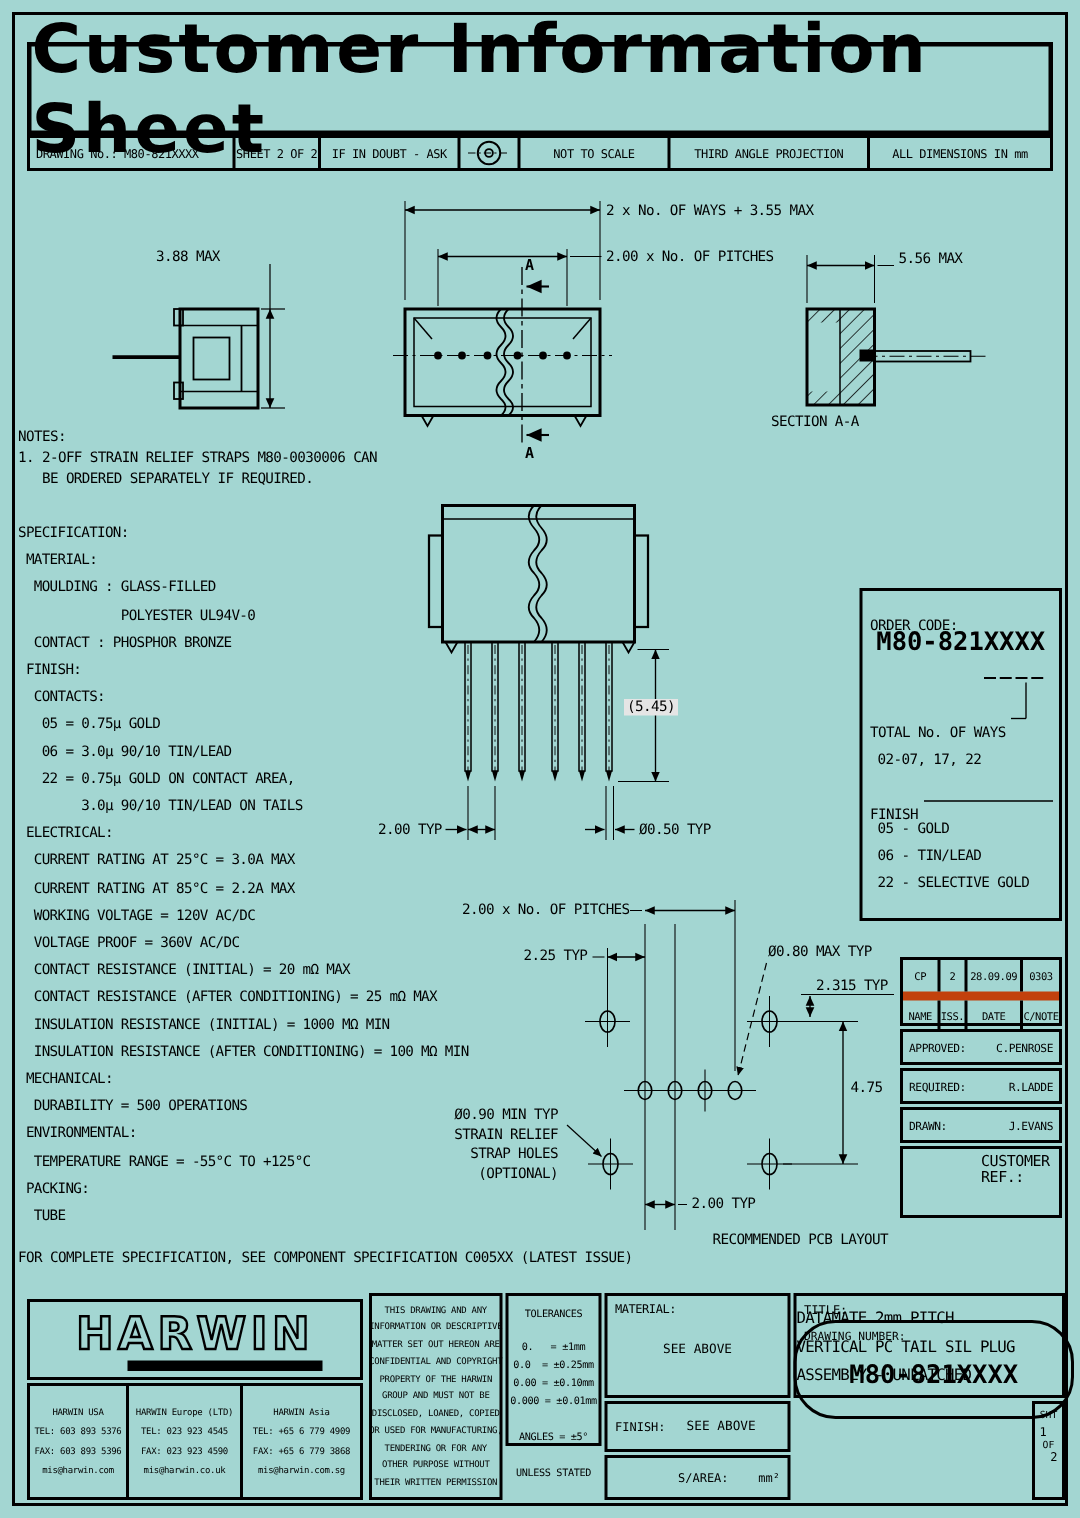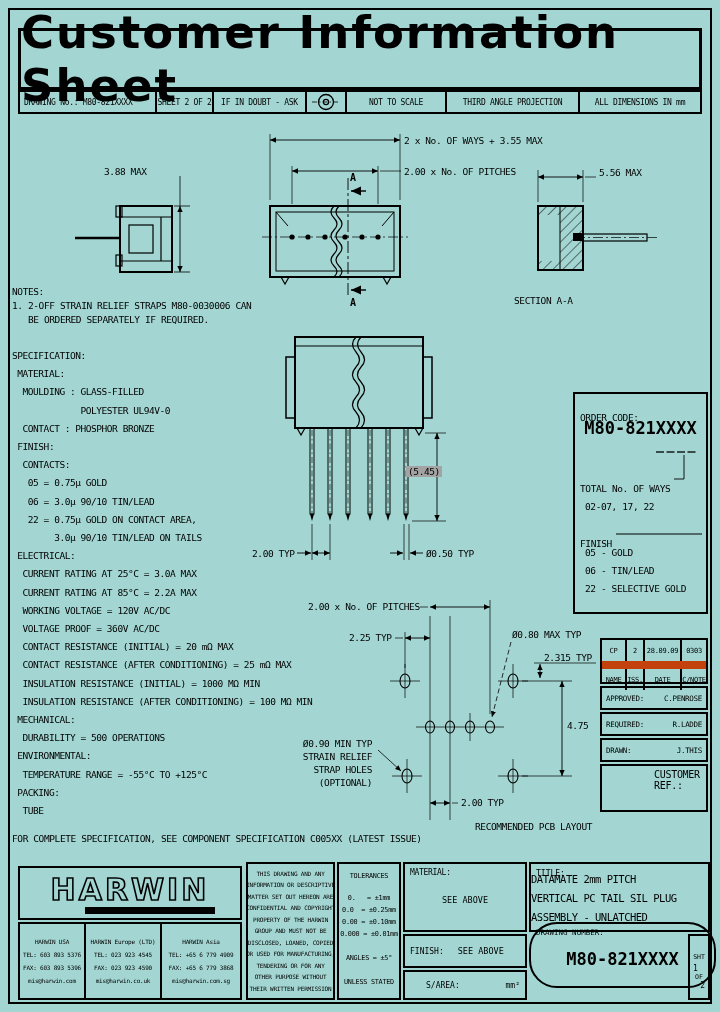--- a/index.html
+++ b/index.html
@@ -210,21 +210,21 @@
       <line x1="616" y1="534" x2="702" y2="534" stroke-width="1"></line>
     </g>
   </svg>
 
   <div class="abs lbl" style="left:104px;top:166px;">3.88 MAX</div>
   <div class="abs lbl" style="left:404px;top:135px;">2 x No. OF WAYS + 3.55 MAX</div>
   <div class="abs lbl" style="left:404px;top:166px;">2.00 x No. OF PITCHES</div>
   <div class="abs lbl" style="left:599px;top:167px;">5.56 MAX</div>
   <div class="abs lbl" style="left:350px;top:172px;font-weight:bold;font-size:10px;">A</div>
   <div class="abs lbl" style="left:350px;top:297px;font-weight:bold;font-size:10px;">A</div>
-  <div class="abs lbl" style="left:514px;top:295px;">SECTION A-A</div>
+  <div class="abs lbl" style="left:514px;top:276px;">SECTION A-A</div>
   <div class="abs notes pre" style="left:12px;top:285px;">NOTES:
 1. 2-OFF STRAIN RELIEF STRAPS M80-0030006 CAN
    BE ORDERED SEPARATELY IF REQUIRED.</div>
   <div class="abs spec pre" style="left:12px;top:347px;">SPECIFICATION:
  MATERIAL:
   MOULDING : GLASS-FILLED
              POLYESTER UL94V-0
   CONTACT : PHOSPHOR BRONZE
  FINISH:
   CONTACTS:
@@ -240,21 +240,21 @@
   CONTACT RESISTANCE (INITIAL) = 20 mΩ MAX
   CONTACT RESISTANCE (AFTER CONDITIONING) = 25 mΩ MAX
   INSULATION RESISTANCE (INITIAL) = 1000 MΩ MIN
   INSULATION RESISTANCE (AFTER CONDITIONING) = 100 MΩ MIN
  MECHANICAL:
   DURABILITY = 500 OPERATIONS
  ENVIRONMENTAL:
   TEMPERATURE RANGE = -55°C TO +125°C
  PACKING:
   TUBE</div>
-  <div class="abs lbl" style="left:406px;top:466px;background:#a3a3a3;padding:0 2px;">(5.45)</div>
+  <div class="abs lbl" style="left:416px;top:466px;background:#e5e5e5;padding:0 2px;">(5.45)</div>
   <div class="abs lbl" style="left:252px;top:548px;">2.00 TYP</div>
   <div class="abs lbl" style="left:426px;top:548px;">Ø0.50 TYP</div>
   <div class="abs lbl" style="left:12px;top:833px;">FOR COMPLETE SPECIFICATION, SEE COMPONENT SPECIFICATION C005XX (LATEST ISSUE)</div>
 
   <div class="abs lbl" style="left:308px;top:601px;">2.00 x No. OF PITCHES</div>
   <div class="abs lbl" style="left:349px;top:632px;">2.25 TYP</div>
   <div class="abs lbl" style="left:512px;top:629px;">Ø0.80 MAX TYP</div>
   <div class="abs lbl" style="left:544px;top:652px;">2.315 TYP</div>
   <div class="abs lbl" style="left:567px;top:720px;">4.75</div>
   <div class="abs lbl" style="left:278px;top:737px;width:94px;text-align:right;line-height:13px;">Ø0.90 MIN TYP
@@ -269,21 +269,21 @@
     <div class="abs occode" style="left:0;top:24px;">M80-821XXXX</div>
     <div class="abs octext" style="left:5px;top:77px;">TOTAL No. OF WAYS</div>
     <div class="abs octext" style="left:10px;top:95px;">02-07, 17, 22</div>
     <div class="abs octext" style="left:5px;top:132px;">FINISH</div>
     <div class="abs ocopts pre" style="left:10px;top:150px;">05 - GOLD
 06 - TIN/LEAD
 22 - SELECTIVE GOLD</div>
   </div>
 
   <div class="abs b2" style="left:600px;top:638px;width:108px;height:46px;">
-    <div class="revrow" style="height:21px;border-bottom:8px solid #c2410c;">
+    <div class="revrow" style="height:21px;border-bottom:6px solid #c2410c;">
       <div class="revcell" style="width:25px;">CP</div>
       <div class="revcell" style="width:18px;">2</div>
       <div class="revcell" style="width:37px;">28.09.09</div>
       <div class="revcell" style="width:24px;">0303</div>
     </div>
     <div class="revrow" style="height:21px;">
       <div class="revcell" style="width:25px;">NAME</div>
       <div class="revcell" style="width:18px;">ISS.</div>
       <div class="revcell" style="width:37px;">DATE</div>
       <div class="revcell" style="width:24px;">C/NOTE</div>
@@ -292,21 +292,21 @@
   <div class="abs b2 revline" style="left:600px;top:686px;width:108px;height:24px;">
     <span>APPROVED:</span>
     <span>C.PENROSE</span>
   </div>
   <div class="abs b2 revline" style="left:600px;top:712px;width:108px;height:24px;">
     <span>REQUIRED:</span>
     <span>R.LADDE</span>
   </div>
   <div class="abs b2 revline" style="left:600px;top:738px;width:108px;height:24px;">
     <span>DRAWN:</span>
-    <span>J.THIS</span>
+    <span>J.EVANS</span>
   </div>
   <div class="abs b2" style="left:600px;top:764px;width:108px;height:48px;">
     <div class="tb-small" style="padding:3px 4px;font-size:10px;margin-left:48px;">CUSTOMER REF.:</div>
   </div>
 
   <div class="abs b2 ctr" style="left:18px;top:866px;width:224px;height:54px;flex-direction:column;">
     <div class="logo">HARWIN</div>
     <div class="logobar" style="width:130px;margin-left:40px;"></div>
   </div>
   <div class="abs b2 hstrip" style="left:18px;top:922px;width:224px;height:78px;">
@@ -329,51 +329,51 @@
 MATTER SET OUT HEREON ARE
 CONFIDENTIAL AND COPYRIGHT
 PROPERTY OF THE HARWIN
 GROUP AND MUST NOT BE
 DISCLOSED, LOANED, COPIED
 OR USED FOR MANUFACTURING,
 TENDERING OR FOR ANY
 OTHER PURPOSE WITHOUT
 THEIR WRITTEN PERMISSION</div>
   </div>
-  <div class="abs b2" style="left:337px;top:862px;width:64px;height:138px;text-align:center;">
+  <div class="abs b2" style="left:337px;top:862px;width:64px;height:102px;text-align:center;">
     <div class="tol" style="margin-top:6px;">TOLERANCES</div>
     <div class="tol" style="margin-top:10px;">0.   = ±1mm
 0.0  = ±0.25mm
 0.00 = ±0.10mm
 0.000 = ±0.01mm</div>
     <div class="tol" style="margin-top:12px;">ANGLES = ±5°</div>
     <div class="tol" style="margin-top:12px;">UNLESS STATED</div>
   </div>
   <div class="abs b2" style="left:403px;top:862px;width:124px;height:70px;">
     <div class="tb-small" style="padding:4px 5px;font-size:8px;">MATERIAL:</div>
     <div style="font-size:8.5px;text-align:center;margin-top:14px;">SEE ABOVE</div>
   </div>
   <div class="abs b2" style="left:403px;top:934px;width:124px;height:34px;display:flex;align-items:center;">
     <span style="font-size:8px;padding-left:5px;">FINISH:</span>
     <span style="font-size:8.5px;margin-left:14px;">SEE ABOVE</span>
   </div>
   <div class="abs b2" style="left:403px;top:970px;width:124px;height:30px;display:flex;align-items:center;justify-content:space-between;">
-    <span style="font-size:8px;padding-left:21px;">S/AREA:</span>
+    <span style="font-size:8px;padding-left:21px;margin-left:26px;">S/AREA:</span>
     <span style="font-size:8px;padding-right:5px;">mm²</span>
   </div>
   <div class="abs b2" style="left:529px;top:862px;width:181px;height:70px;">
     <span style="font-size:8px;position:absolute;left:5px;top:5px;">TITLE:</span>
     <div class="pre" style="font-size:10.5px;line-height:19px;text-align:left;margin-top:6px;letter-spacing:-0.5px;">DATAMATE 2mm PITCH
 VERTICAL PC TAIL SIL PLUG
 ASSEMBLY - UNLATCHED</div>
   </div>
-  <div class="abs b2" style="left:529px;top:922px;width:187px;height:66px;border-radius:28px;">
+  <div class="abs b2" style="left:529px;top:880px;width:187px;height:66px;border-radius:28px;">
     <div style="font-size:7.5px;padding:4px 5px;">DRAWING NUMBER:</div>
     <div style="font-size:17px;font-weight:bold;text-align:center;margin-top:8px;">M80-821XXXX</div>
   </div>
   <div class="abs b2" style="left:688px;top:934px;width:22px;height:66px;text-align:center;">
-    <div style="font-size:6.5px;margin-top:17px;">SHT</div>
+    <div style="font-size:6.5px;margin-top:3px;">SHT</div>
     <div style="font-size:8px;text-align:left;padding-left:3px;margin-top:3px;">1</div>
     <div style="font-size:6.5px;">OF</div>
     <div style="font-size:8px;text-align:right;padding-right:3px;">2</div>
   </div>
 
 </div>
 
 </body></html>

